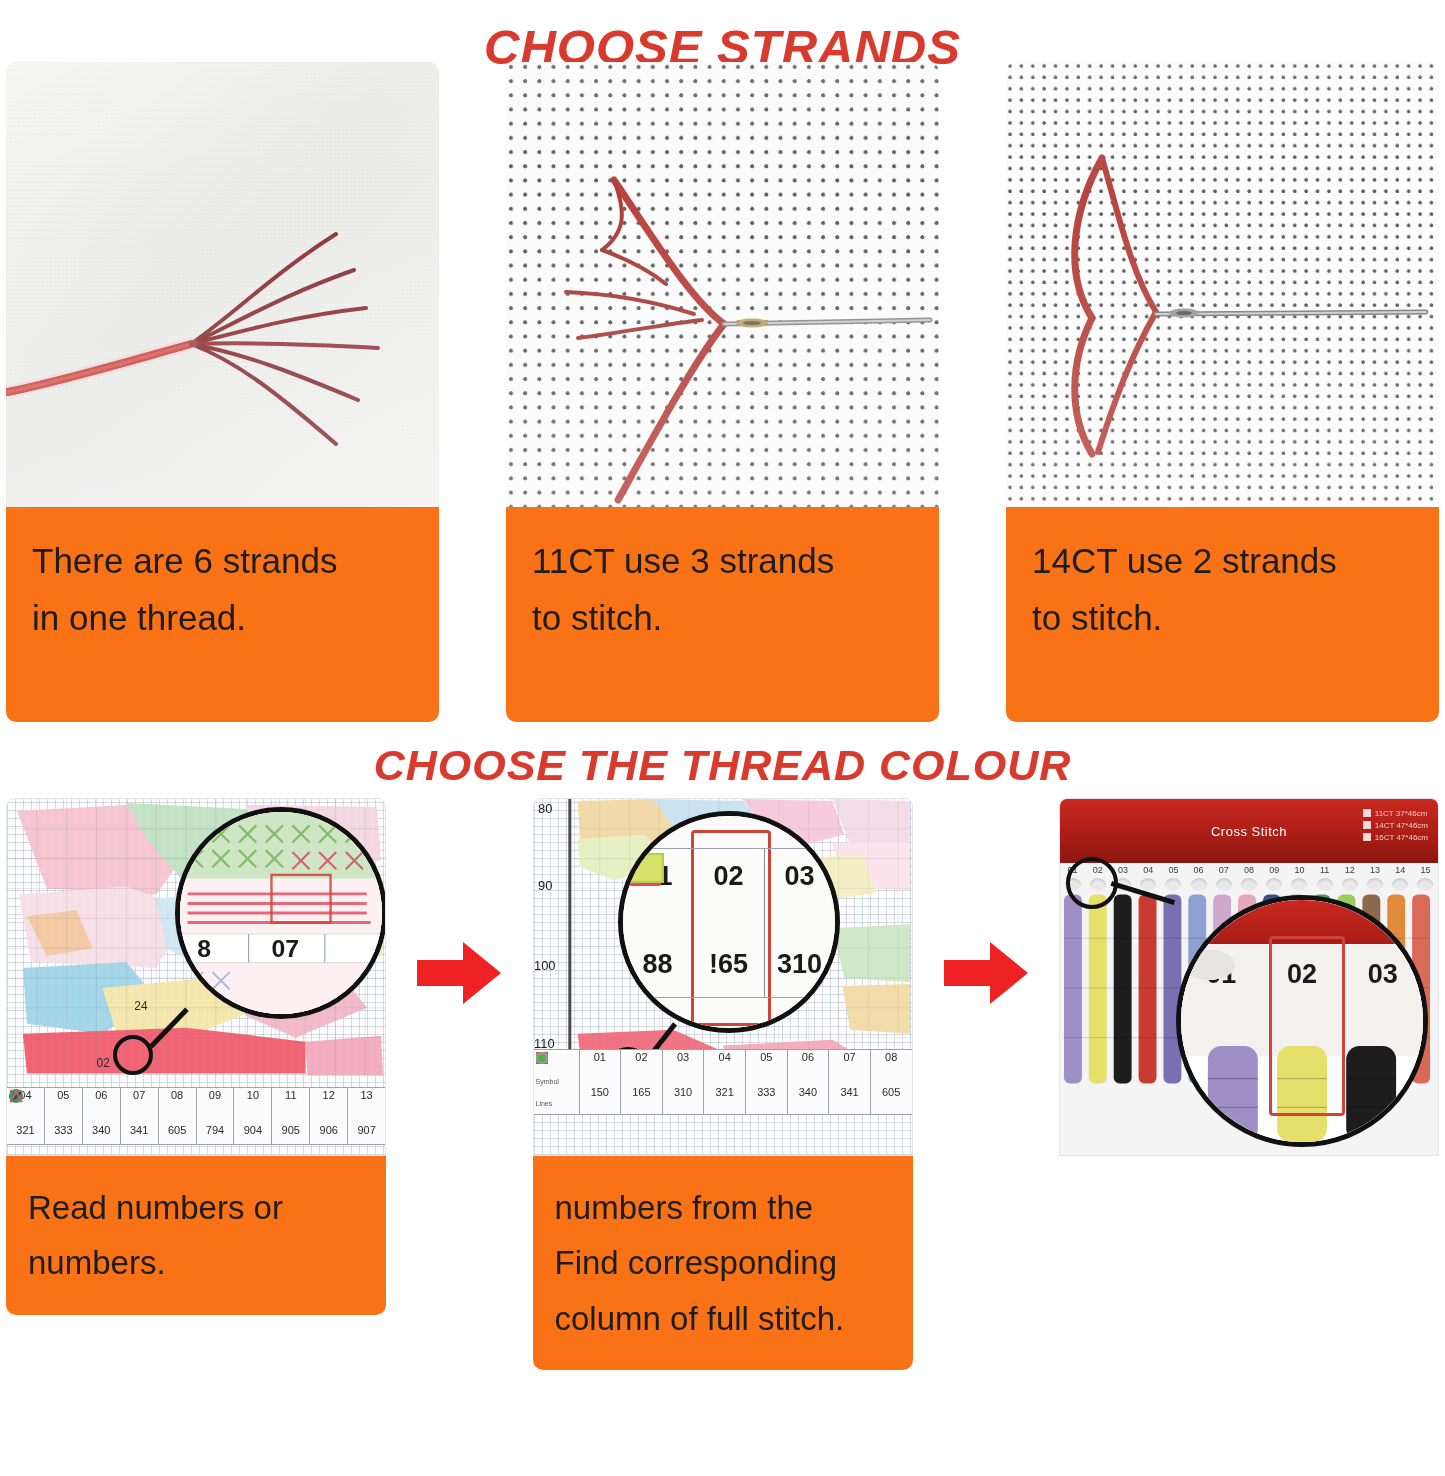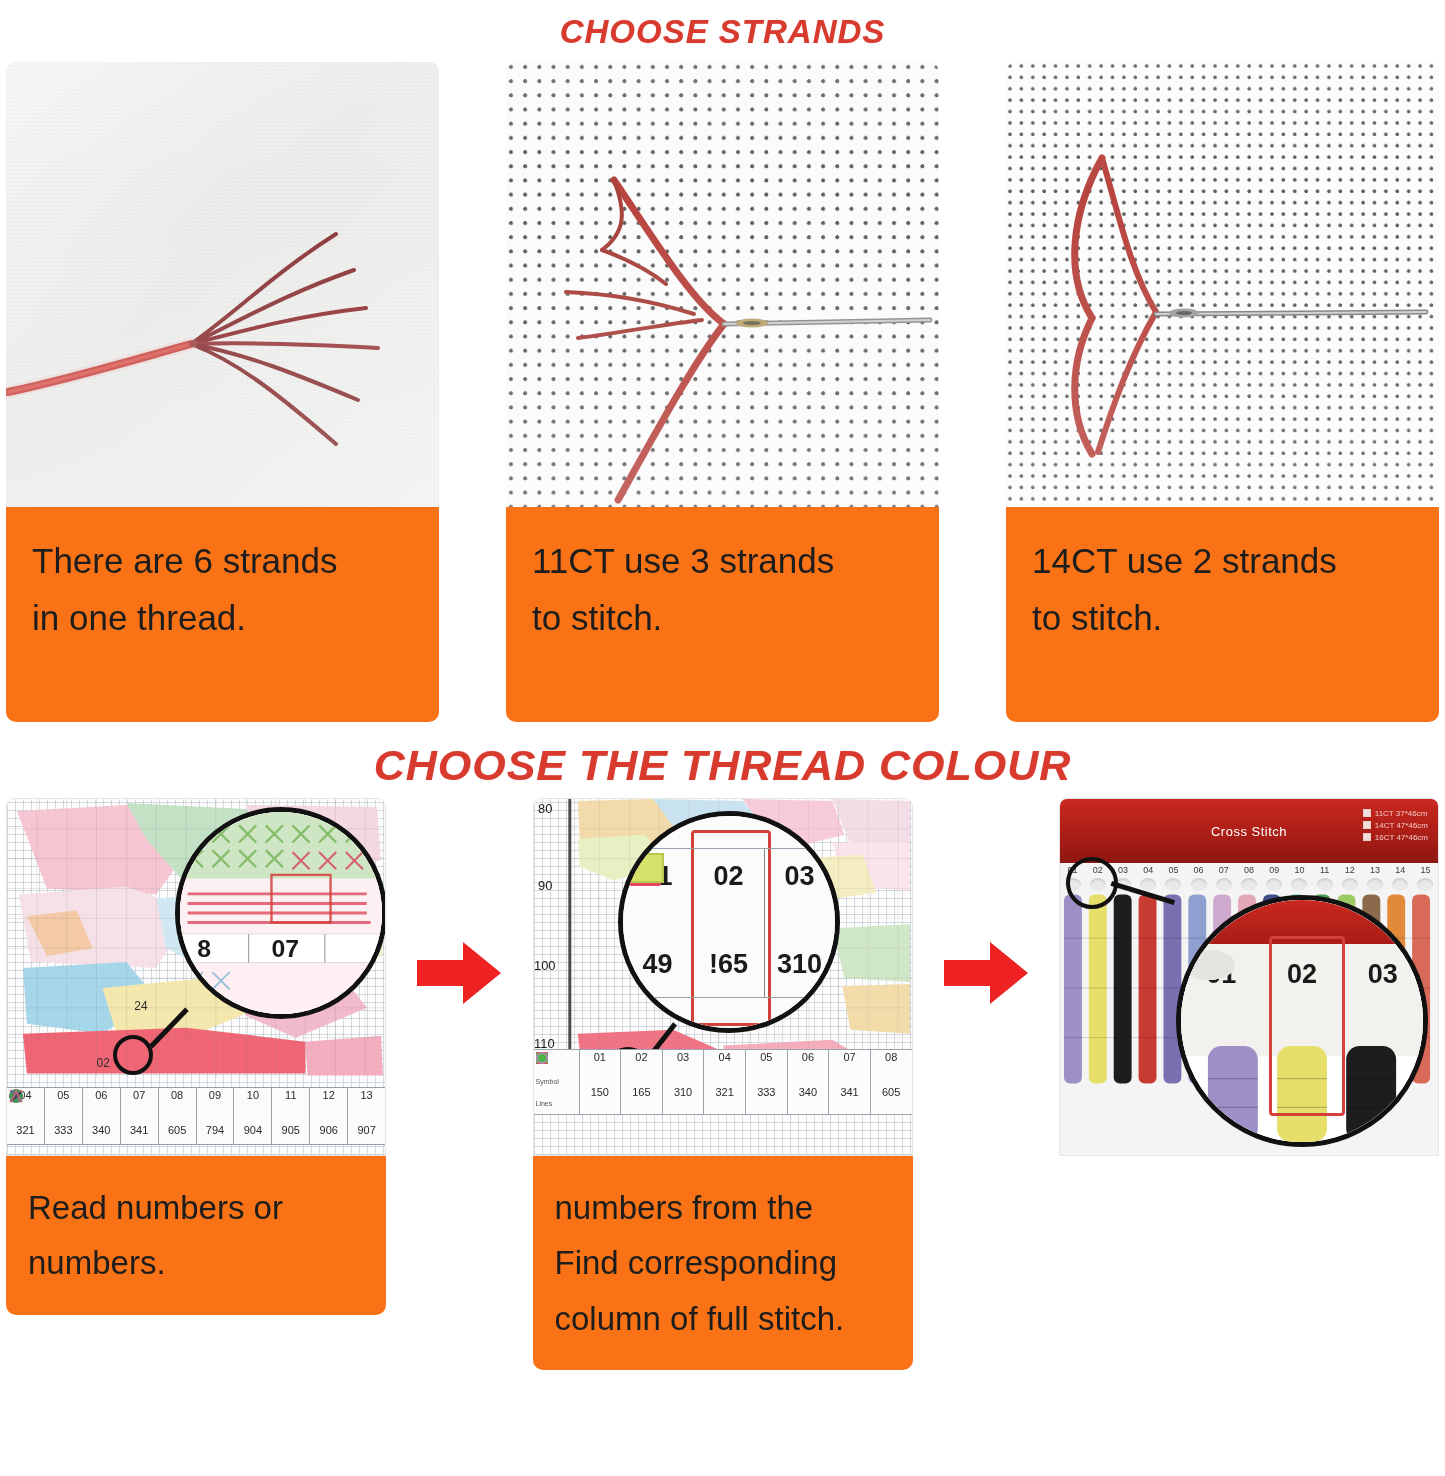--- a/index.html
+++ b/index.html
@@ -17,22 +17,22 @@
   .section-heading {
     text-align: center;
     color: #D83A2E;
     font-weight: bold;
     font-style: italic;
     letter-spacing: 1px;
     font-family: "Liberation Sans", sans-serif;
     text-shadow: 0 0 1px rgba(200,40,30,0.35);
   }
   #heading-strands {
-    font-size: 33px;
-    padding-top: 4px;
+    font-size: 49px;
+    padding-top: 19px;
     height: 62px;
     line-height: 56px;
   }
   #heading-colour {
     font-size: 43px;
     height: 76px;
     line-height: 86px;
   }
 
   
@@ -513,21 +513,21 @@
         <div style="position:absolute; inset:0; background:#fbfbfa;"></div>
         <div style="position:absolute; left:0; right:0; top:32px; bottom:30px;">
           <div class="lens-cells">
             <div class="lens-cell">
               <div class="lens-top">01</div>
               <div class="lens-mid">
                 <svg width="40" height="40">
                     <path d="M20,6 V34 M6,20 H34" stroke="#3faa55" stroke-width="7" stroke-linecap="round"></path>
                   </svg>
               </div>
-              <div class="lens-bot">49</div>
+              <div class="lens-bot">88</div>
             </div>
             <div class="lens-cell">
               <div class="lens-top">02</div>
               <div class="lens-mid">
                 <svg width="44" height="44">
                     <rect x="6" y="6" width="32" height="32" rx="2" fill="#e8455f"></rect>
                 <g fill="#fff" opacity="0.55">
                       <circle cx="13" cy="13" r="1.6"></circle>
                       <circle cx="22" cy="13" r="1.6"></circle>
                       <circle cx="31" cy="13" r="1.6"></circle>

